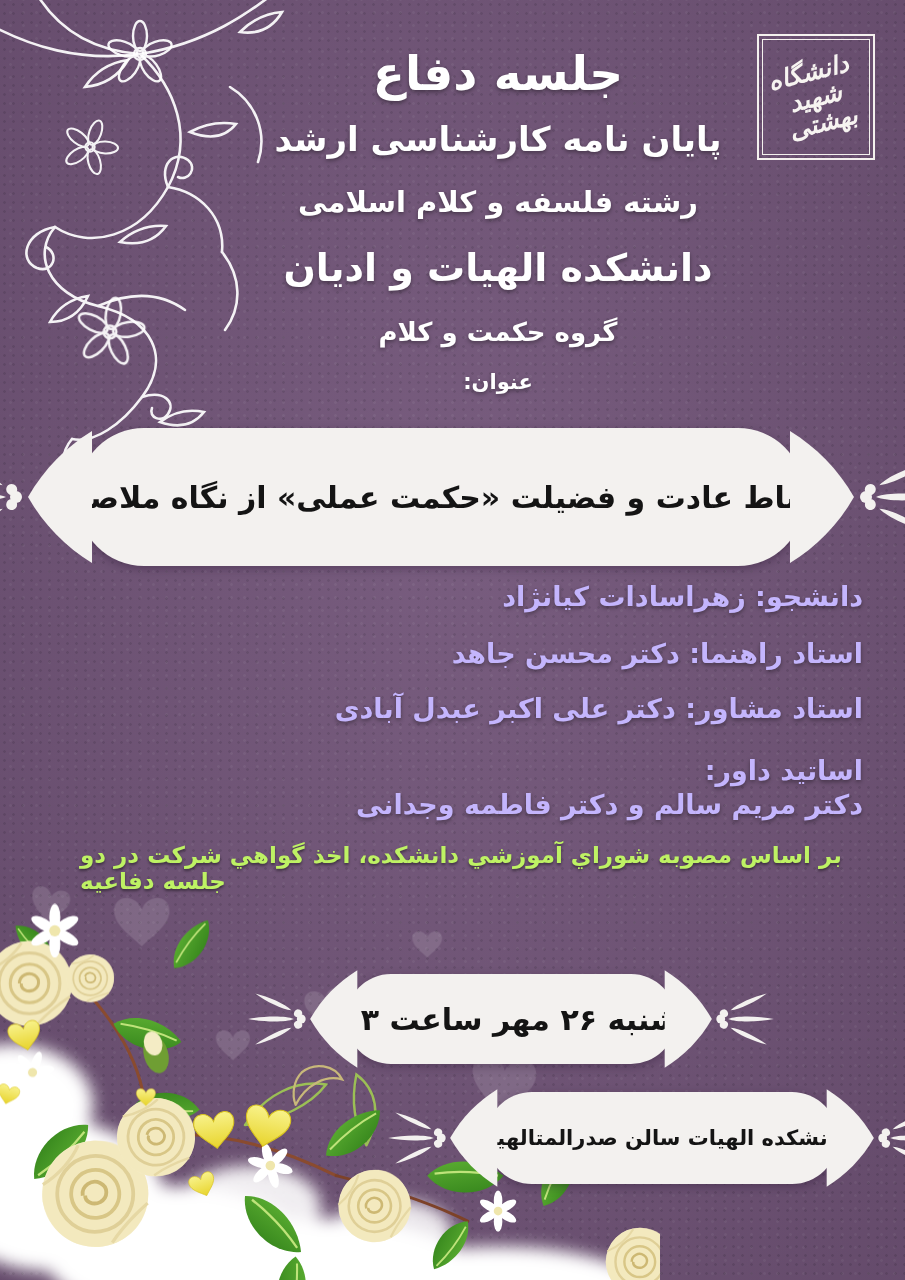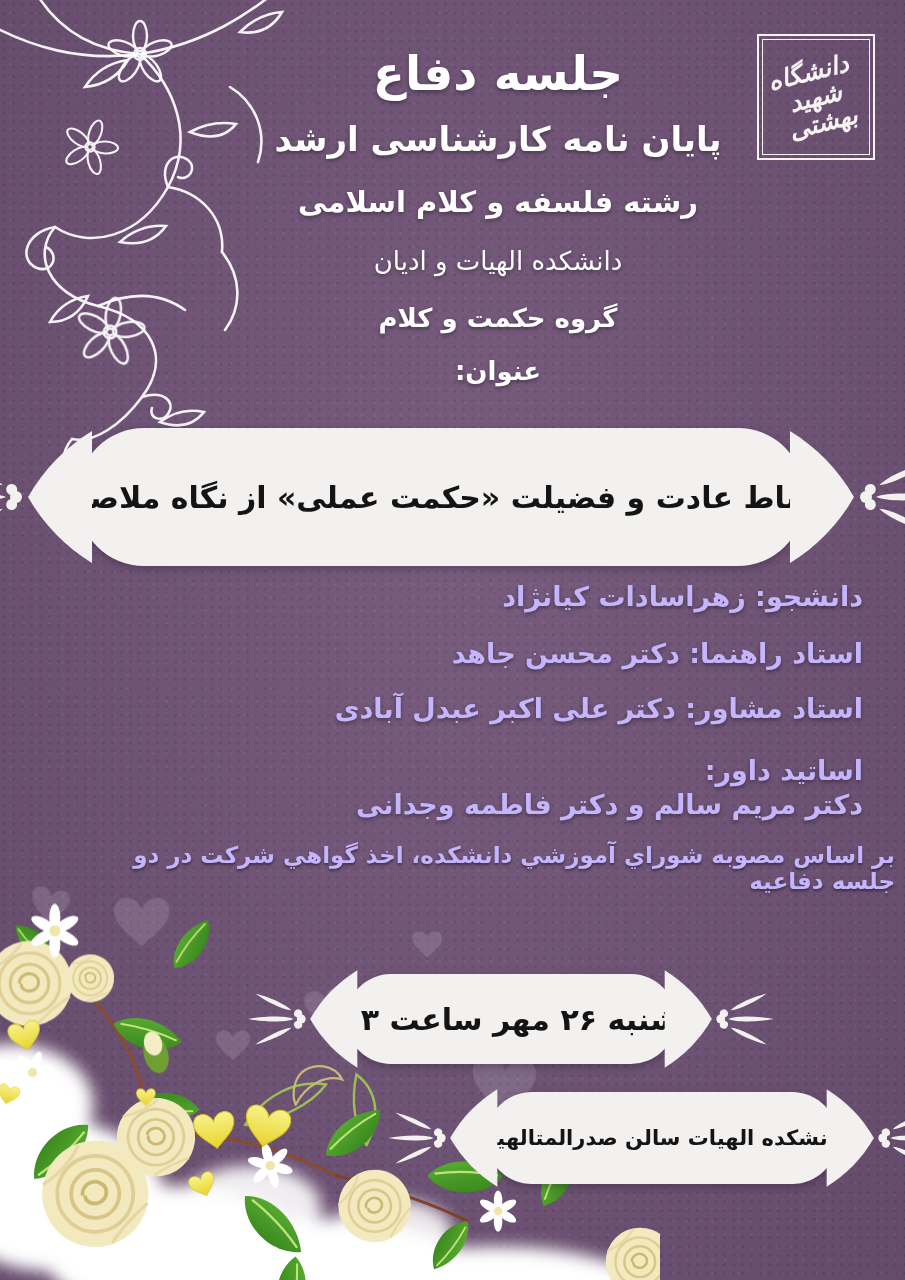--- a/index.html
+++ b/index.html
@@ -40,23 +40,23 @@
   .logo-line:nth-child(3){transform:rotate(-14deg) translateX(8px);}
 
   .hdr{
     position:absolute;left:108px;top:46px;width:780px;z-index:3;
     text-align:center;direction:rtl;color:#ffffff;
     text-shadow:0 2px 4px rgba(0,0,0,0.38);
   }
   .hdr-l1{font-size:47px;font-weight:bold;}
   .hdr-l2{font-size:34px;font-weight:bold;margin-top:18px;}
   .hdr-l3{font-size:29px;font-weight:bold;margin-top:26px;}
-  .hdr-l4{font-size:26px;font-weight:normal;margin-top:27px;}
+  .hdr-l4{font-size:38px;font-weight:bold;margin-top:27px;}
   .hdr-l5{font-size:26px;font-weight:bold;margin-top:27px;}
-  .hdr-l6{font-size:26px;font-weight:bold;margin-top:23px;}
+  .hdr-l6{font-size:21px;font-weight:bold;margin-top:23px;}
 
   .ribbon{
     position:absolute;z-index:4;background:#f3f1ef;
     display:flex;align-items:center;justify-content:center;
     color:#141414;font-weight:bold;direction:rtl;white-space:nowrap;
     box-shadow:0 3px 8px rgba(40,20,50,0.35);
   }
   .ribbon .tip{position:absolute;top:50%;pointer-events:none;}
   .tip-r{transform:translateY(-50%);}
   .tip-l{transform:translateY(-50%) scaleX(-1);}
@@ -82,21 +82,21 @@
     text-shadow:0 2px 4px rgba(0,0,0,0.38);
   }
   .details div{line-height:34px;}
   .d2{margin-top:23px;}
   .d3{margin-top:21px;}
   .d4{margin-top:28px;}
   .d5{}
 
   .notice{
     position:absolute;left:80px;right:10px;top:842px;z-index:3;
-    text-align:right;direction:rtl;color:#c4b5fd;font-weight:bold;font-size:23px;
+    text-align:left;direction:rtl;color:#bef264;font-weight:bold;font-size:23px;
     text-shadow:0 2px 3px rgba(0,0,0,0.45);
   }
   .notice .n2{margin-top:26px;}
 </style>
 </head>
 <body>
 
 <div class="poster">
 
   <svg class="vine" viewBox="0 0 315 580" aria-hidden="true">

